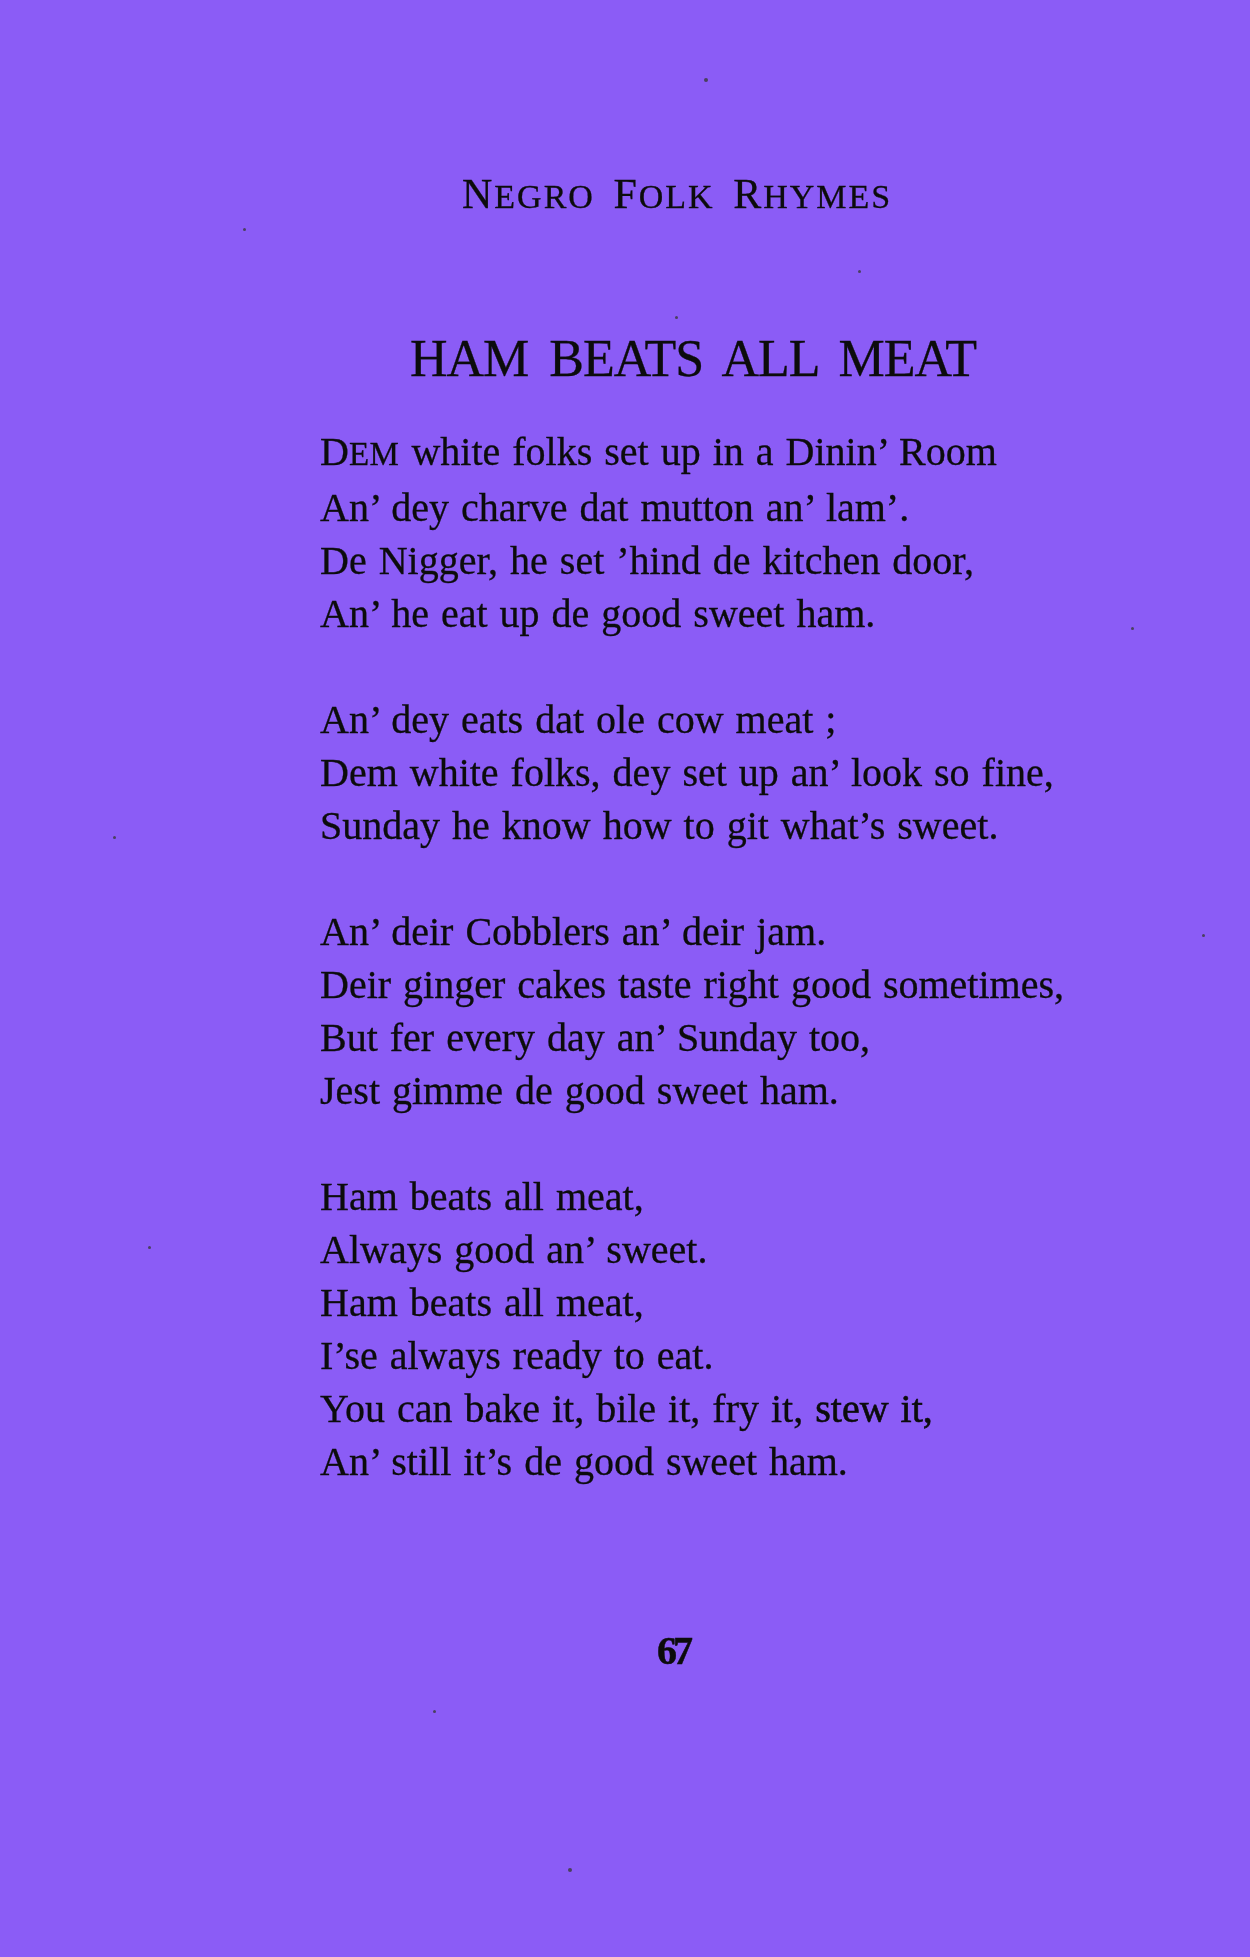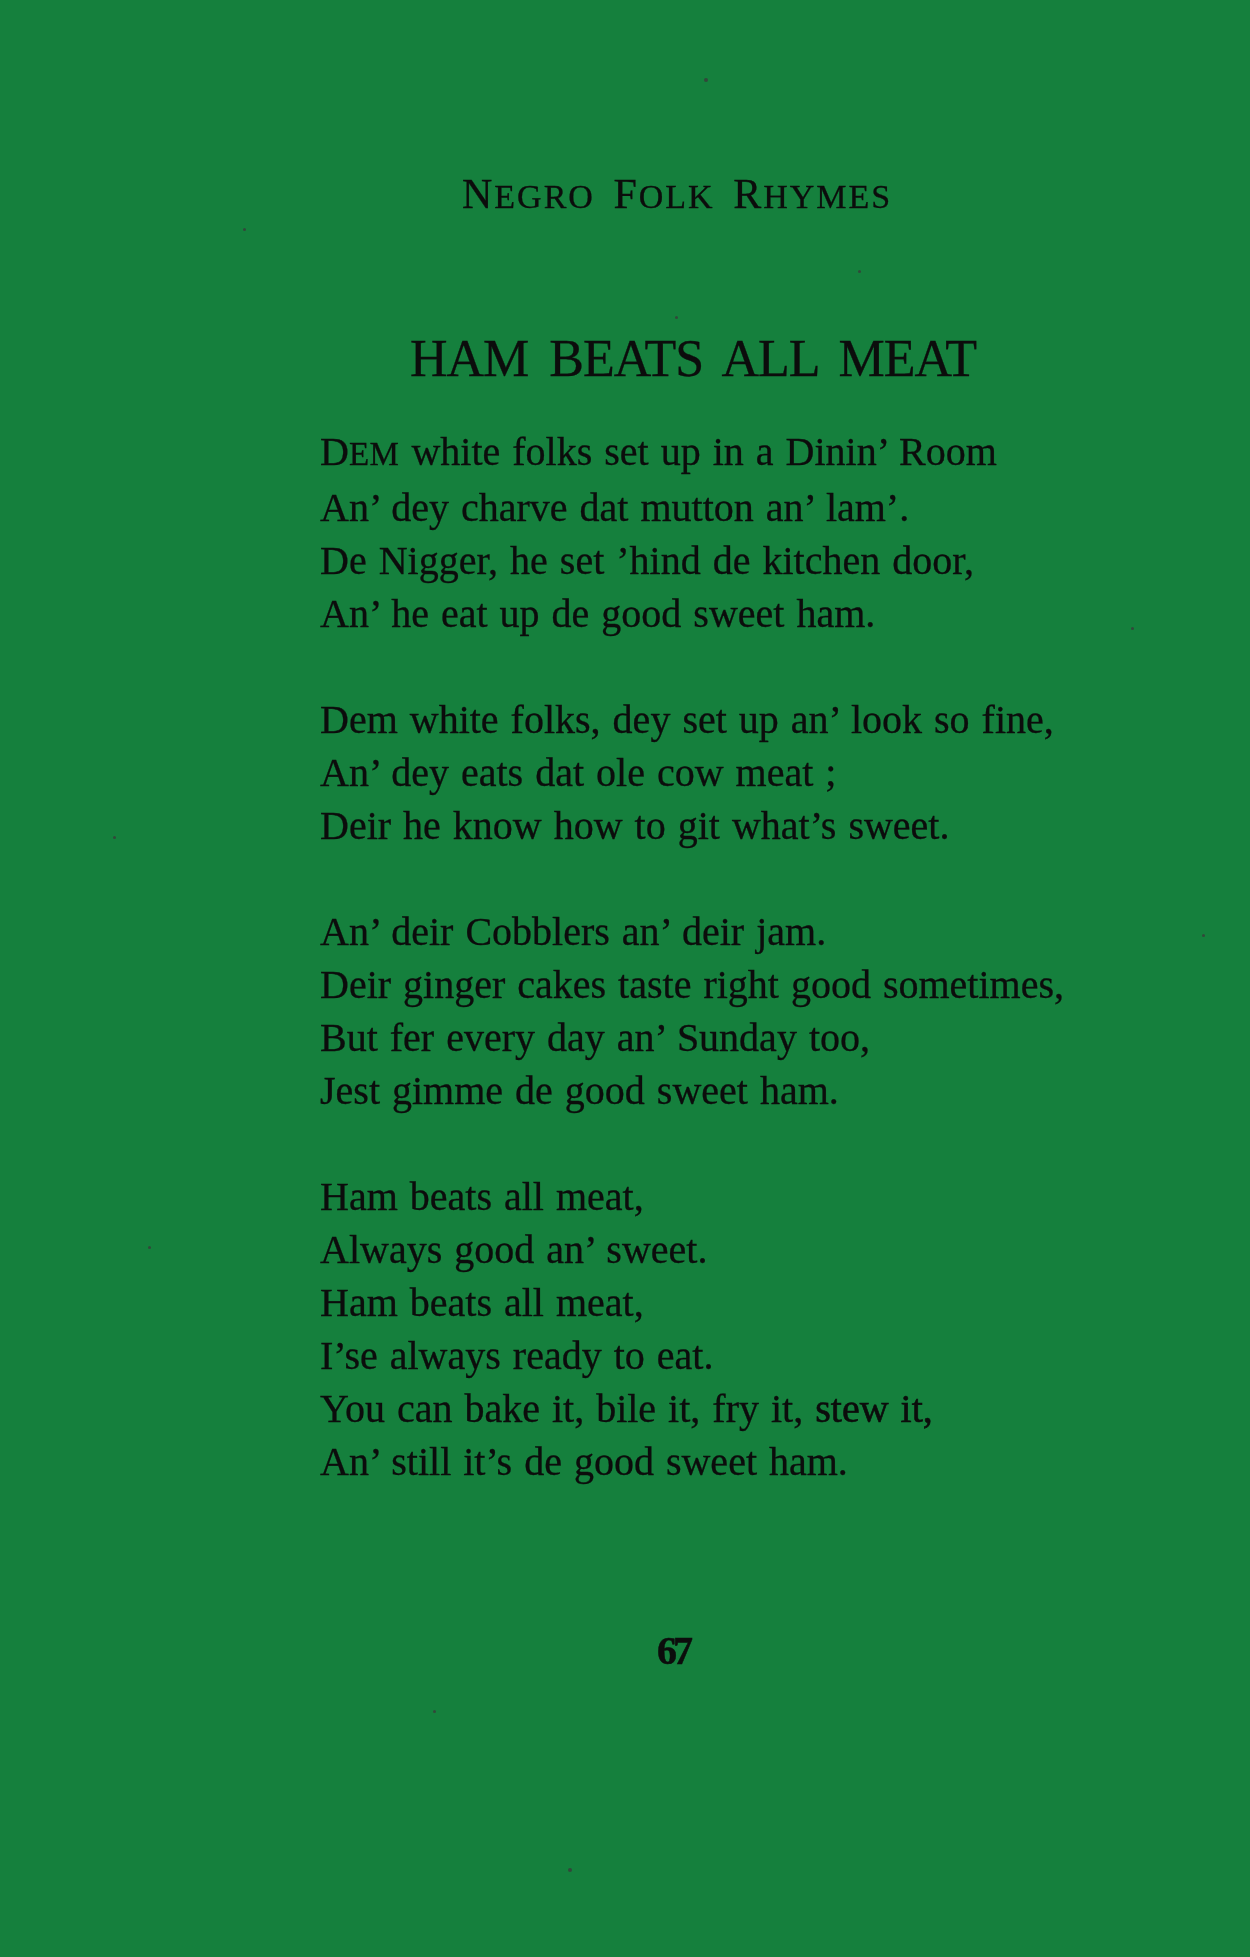--- a/index.html
+++ b/index.html
@@ -1,20 +1,20 @@
 <!DOCTYPE html>
 <html><head>
 <meta charset="utf-8">
 <title>Negro Folk Rhymes — p. 67</title>
 <style>
   html,body{margin:0;padding:0;background:#ffffff;}
   .page{
     position:relative;
     width:1250px;height:1957px;
-    background:#15803d;
+    background:#8b5cf6;
     color:#0c0c0c;
     font-family:"Liberation Serif","DejaVu Serif",serif;
     overflow:hidden;
     -webkit-text-stroke:0.3px #0c0c0c;
   }
   .running-head{
     position:absolute;left:462px;top:170px;
     font-size:42px;letter-spacing:2px;word-spacing:6px;
     white-space:nowrap;
   }
@@ -51,23 +51,23 @@
   <div class="poem-title">HAM BEATS ALL MEAT</div>
 
   <div class="poem">
       <div class="stanza">
         <div class="line"><span>D</span><span class="seg-small-caps">EM</span><span> white folks set up in a Dinin’ Room</span></div>
         <div class="line">An’ dey charve dat mutton an’ lam’.</div>
         <div class="line">De Nigger, he set ’hind de kitchen door,</div>
         <div class="line">An’ he eat up de good sweet ham.</div>
       </div>
       <div class="stanza">
+        <div class="line">An’ dey eats dat ole cow meat ;</div>
         <div class="line">Dem white folks, dey set up an’ look so fine,</div>
-        <div class="line">An’ dey eats dat ole cow meat ;</div>
-        <div class="line">Deir he know how to git what’s sweet.</div>
+        <div class="line">Sunday he know how to git what’s sweet.</div>
       </div>
       <div class="stanza">
         <div class="line">An’ deir Cobblers an’ deir jam.</div>
         <div class="line">Deir ginger cakes taste right good sometimes,</div>
         <div class="line">But fer every day an’ Sunday too,</div>
         <div class="line">Jest gimme de good sweet ham.</div>
       </div>
       <div class="stanza">
         <div class="line">Ham beats all meat,</div>
         <div class="line">Always good an’ sweet.</div>

